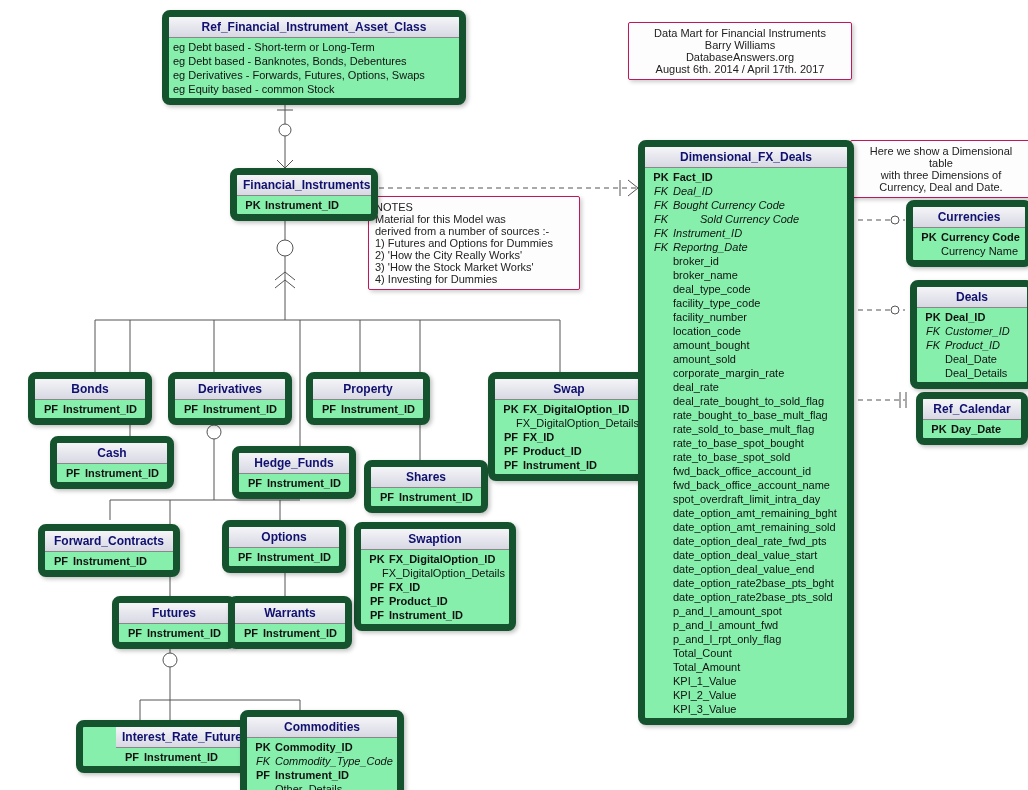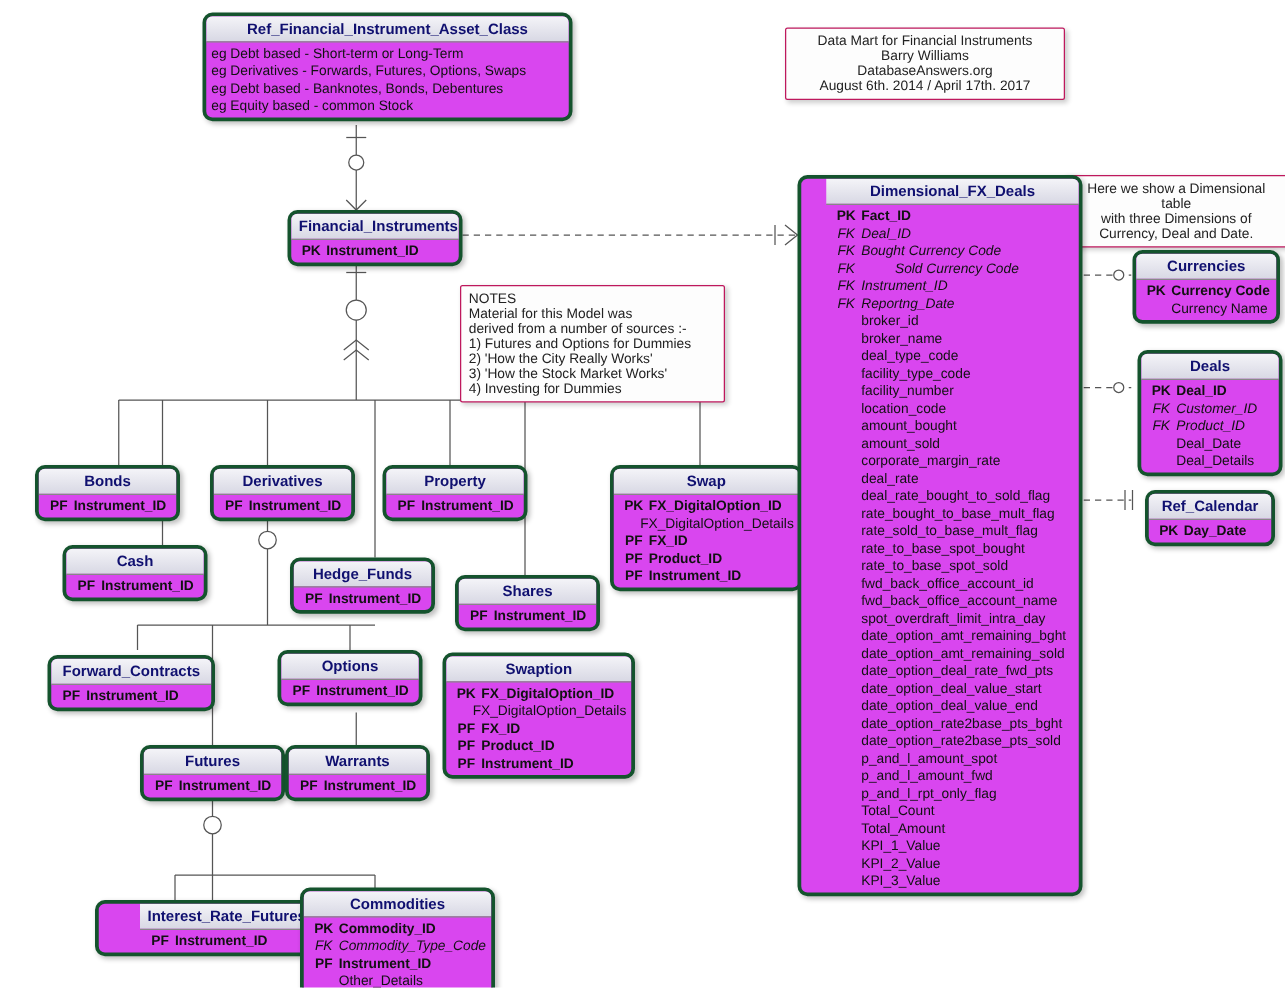--- a/index.html
+++ b/index.html
@@ -8,23 +8,23 @@
     font-family: Arial, Helvetica, sans-serif;
     font-size: 11px;
     background: #fff;
     width: 1028px;
     height: 790px;
     position: relative;
     overflow: hidden;
   }
   .entity {
     position: absolute;
-    border: 3px solid #14532d;
+    border: 7px solid #14532d;
     border-radius: 8px;
-    background: #d946ef;
+    background: #86efac;
     box-shadow: 2px 2px 4px rgba(0,0,0,0.25);
     overflow: hidden;
   }
   .entity-title {
     background: linear-gradient(#f4f4f8, #d8d8e4);
     color: #101070;
     font-weight: bold;
     padding: 3px 6px;
     border-bottom: 1px solid #888;
     font-size: 12px;
@@ -136,41 +136,41 @@
   <div>DatabaseAnswers.org</div>
   <div>August 6th. 2014 / April 17th. 2017</div>
 </div>
 
 <div class="note center" style="left:850px; top:140px; width:168px;">
   <div>Here we show a Dimensional table</div>
   <div>with three Dimensions of</div>
   <div>Currency, Deal and Date.</div>
 </div>
 
-<div class="note" style="left:368px; top:228px; width:198px;">
+<div class="note" style="left:368px; top:196px; width:198px;">
   <div style="font-weight:normal;">NOTES</div>
   <div>Material for this Model was</div>
   <div>derived from a number of sources :-</div>
   <div>1) Futures and Options for Dummies</div>
   <div>2) 'How the City Really Works'</div>
   <div>3) 'How the Stock Market Works'</div>
   <div>4) Investing for Dummies</div>
 </div>
 
 <div class="entity" style="left:162px; top:10px; width:290px;">
   <div class="entity-title">Ref_Financial_Instrument_Asset_Class</div>
   <div class="entity-body">
     <div class="row">
         <span class="n">eg Debt based - Short-term or Long-Term</span>
       </div>
     <div class="row">
+        <span class="n">eg Debt based - Banknotes, Bonds, Debentures</span>
+      </div>
+    <div class="row">
         <span class="n">eg Derivatives - Forwards, Futures, Options, Swaps</span>
-      </div>
-    <div class="row">
-        <span class="n">eg Debt based - Banknotes, Bonds, Debentures</span>
       </div>
     <div class="row">
         <span class="n">eg Equity based - common Stock</span>
       </div>
   </div>
 </div>
 
 <div class="entity" style="left:218px; top:168px; width:134px;margin-left:12px;">
   <div class="entity-title">Financial_Instruments</div>
   <div class="entity-body">
@@ -358,21 +358,21 @@
         <span class="k">PF</span>
         <span class="n" style="font-weight:bold;">Instrument_ID</span>
       </div>
     <div class="row">
         <span class="k"></span>
         <span class="n">Other_Details</span>
       </div>
   </div>
 </div>
 
-<div class="entity" style="left:638px; top:140px; width:202px;padding-left:20px;">
+<div class="entity" style="left:638px; top:140px; width:202px;">
   <div class="entity-title">Dimensional_FX_Deals</div>
   <div class="entity-body" id="fx-body">
       <div class="row">
         <span class="k">PK</span>
         <span class="n" style="font-weight: bold;">Fact_ID</span>
       </div>
       <div class="row">
         <span class="k fk">FK</span>
         <span class="n" style="font-style: italic;">Deal_ID</span>
       </div>

